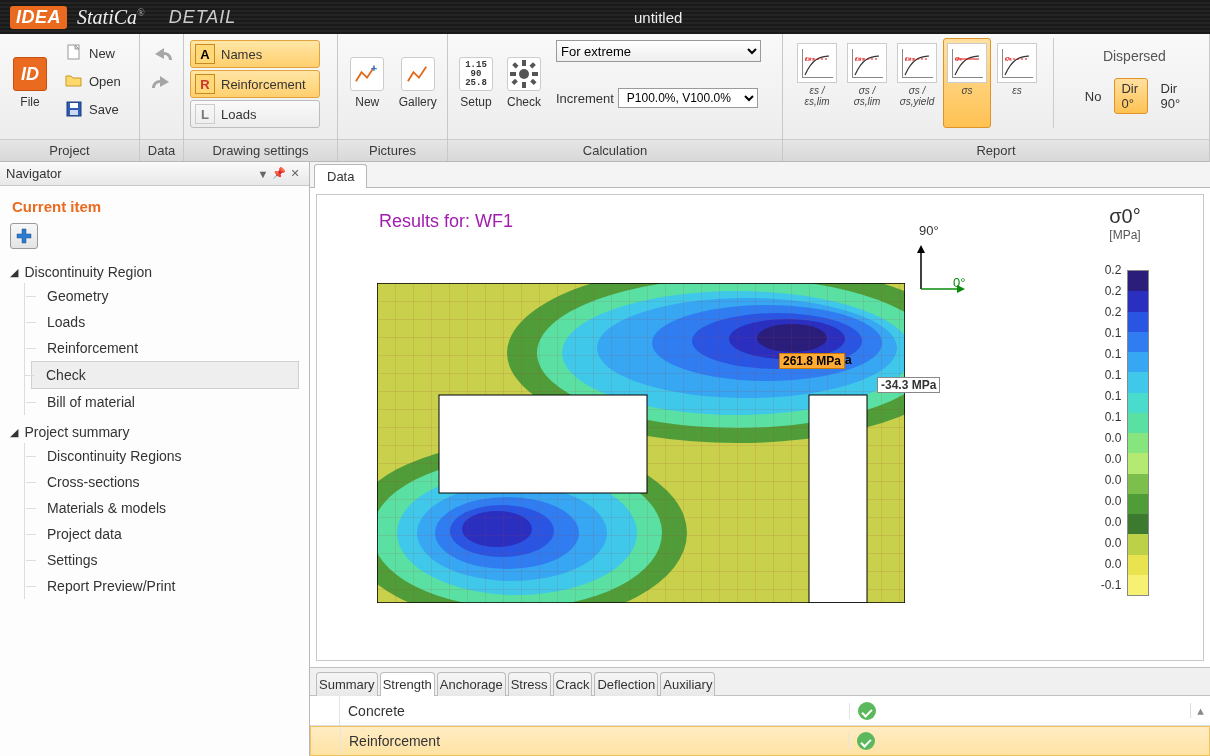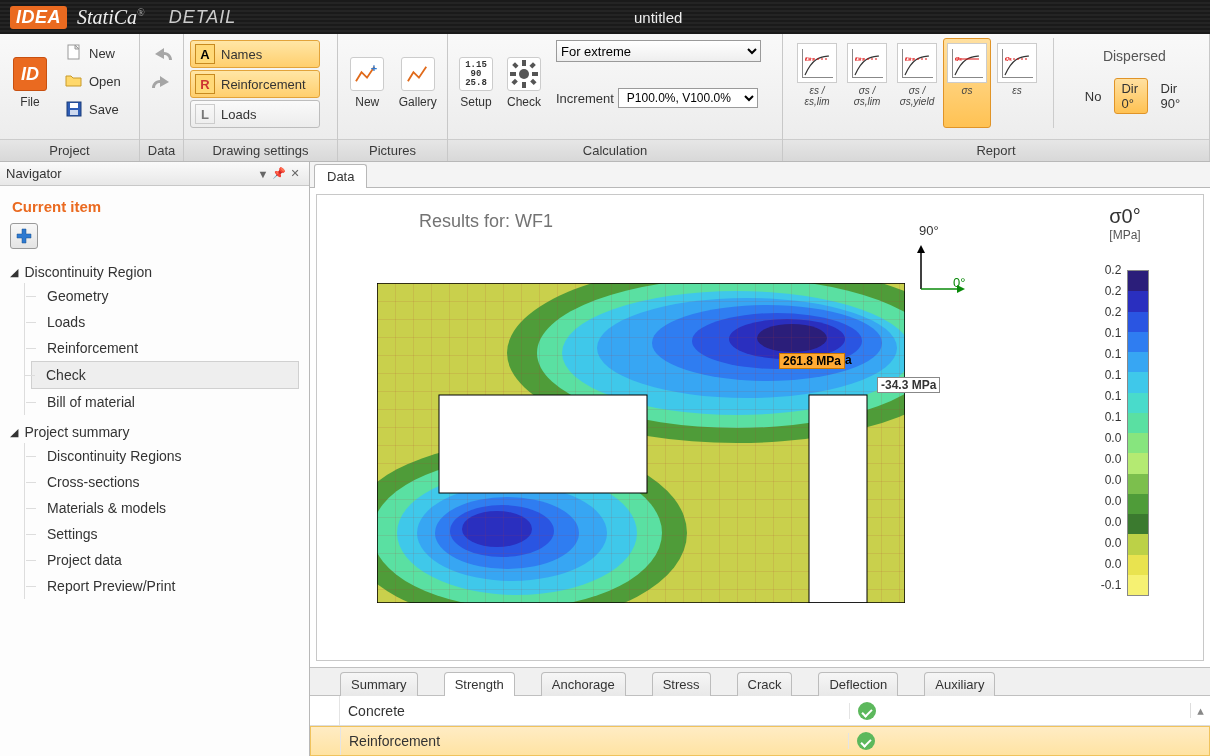--- a/index.html
+++ b/index.html
@@ -150,21 +150,21 @@
 }
 .tree-item.selected { background:#eeeeee; border:1px solid #d0d0d0; }
 
 
 .content { flex:1; display:flex; flex-direction:column; }
 .content-tabs { height:26px; display:flex; align-items:flex-end; padding-left:4px; border-bottom:1px solid #b8b8b8; background:#f4f4f4;}
 .ctab { padding:4px 12px; border:1px solid #b8b8b8; border-bottom:none; background:#fff; border-radius:3px 3px 0 0; font-size:13px; position:relative; top:1px;}
 .viewer {
   flex:1; border:1px solid #c8c8c8; margin:6px; background:#fff; position:relative; overflow:hidden;
 }
-.result-title { position:absolute; left:62px; top:16px; font-size:18px; color:#737373;margin-left:40px; }
+.result-title { position:absolute; left:62px; top:16px; font-size:18px; color:#a21caf; }
 
 .contour-area { position:absolute; left:60px; top:88px; width:528px; height:320px; }
 .contour-svg { width:100%; height:100%; }
 
 .axis-marker { position:absolute; left:596px; top:48px; width:54px; height:54px; }
 .axis-90 { position:absolute; left:602px; top:28px; font-size:13px; }
 .axis-0 { position:absolute; left:636px; top:80px; font-size:13px; color:#0a8a0a; }
 
 .callout1 {
   position:absolute; left:462px; top:158px; background:#ffaa33; border:1px solid #cc7700;
@@ -181,21 +181,21 @@
 .legend-unit { font-size:12px; color:#555; margin-bottom:18px;}
 .legend-scale { display:flex; justify-content:center; gap:6px; }
 .legend-nums { display:flex; flex-direction:column; font-size:12px; text-align:right; }
 .legend-nums span { height:21px; line-height:21px; }
 .legend-bar { width:22px; display:flex; flex-direction:column; border:1px solid #888; margin-top:10px;}
 .legend-bar div { flex:1; height:21px; }
 
 
 .bottom { border-top:1px solid #c0c0c0; }
 .btabs { display:flex; background:#f0f0f0; border-bottom:1px solid #c0c0c0; padding-left:6px; gap:2px; height:28px; align-items:flex-end;}
-.btab { padding:4px 10px; border:1px solid #bcbcbc; border-bottom:none; background:linear-gradient(#f6f6f6,#e8e8e8); border-radius:4px 4px 0 0; cursor:pointer; font-size:13px; position:relative; top:1px;margin-left:24px;}
+.btab { padding:4px 2px; border:1px solid #bcbcbc; border-bottom:none; background:linear-gradient(#f6f6f6,#e8e8e8); border-radius:4px 4px 0 0; cursor:pointer; font-size:13px; position:relative; top:1px;}
 .btab.active { background:#fff; }
 .btable { background:#fff; }
 .brow { display:flex; align-items:center; height:30px; border-bottom:1px solid #ddd; }
 .brow.sel { background:linear-gradient(#ffecc4,#ffe3a3); border:1px solid #f0c35d; }
 .bcell1 { width:30px; border-right:1px solid #e4e4e4; height:100%; }
 .bcell2 { flex:1; padding-left:8px; border-right:1px solid #e4e4e4; font-size:14px;}
 .bcell3 { width:340px; padding-left:8px; display:flex; align-items:center;}
 .scroll-up { width:20px; border-left:1px solid #ddd; text-align:center; color:#888; cursor:pointer;}
 .ok-ico { width:18px; height:18px; border-radius:50%; background:#5cb85c; position:relative; }
 .ok-ico::after { content:""; position:absolute; left:4px; top:7px; width:8px; height:4px; border-left:2px solid #fff; border-bottom:2px solid #fff; transform:rotate(-45deg);}
@@ -458,22 +458,22 @@
           </div>
           <div class="tree-section">
             <div class="tree-head">
               <span class="tri">◢</span>
               <span>Project summary</span>
             </div>
             <div class="tree-items">
               <div class="tree-item">Discontinuity Regions</div>
               <div class="tree-item">Cross-sections</div>
               <div class="tree-item">Materials &amp; models</div>
+              <div class="tree-item">Project data</div>
               <div class="tree-item">Settings</div>
-              <div class="tree-item">Project data</div>
               <div class="tree-item">Report Preview/Print</div>
             </div>
           </div>
         </div>
     </div>
   </div>
 
   <div class="content">
     <div class="content-tabs">
       <div class="ctab">Data</div>

